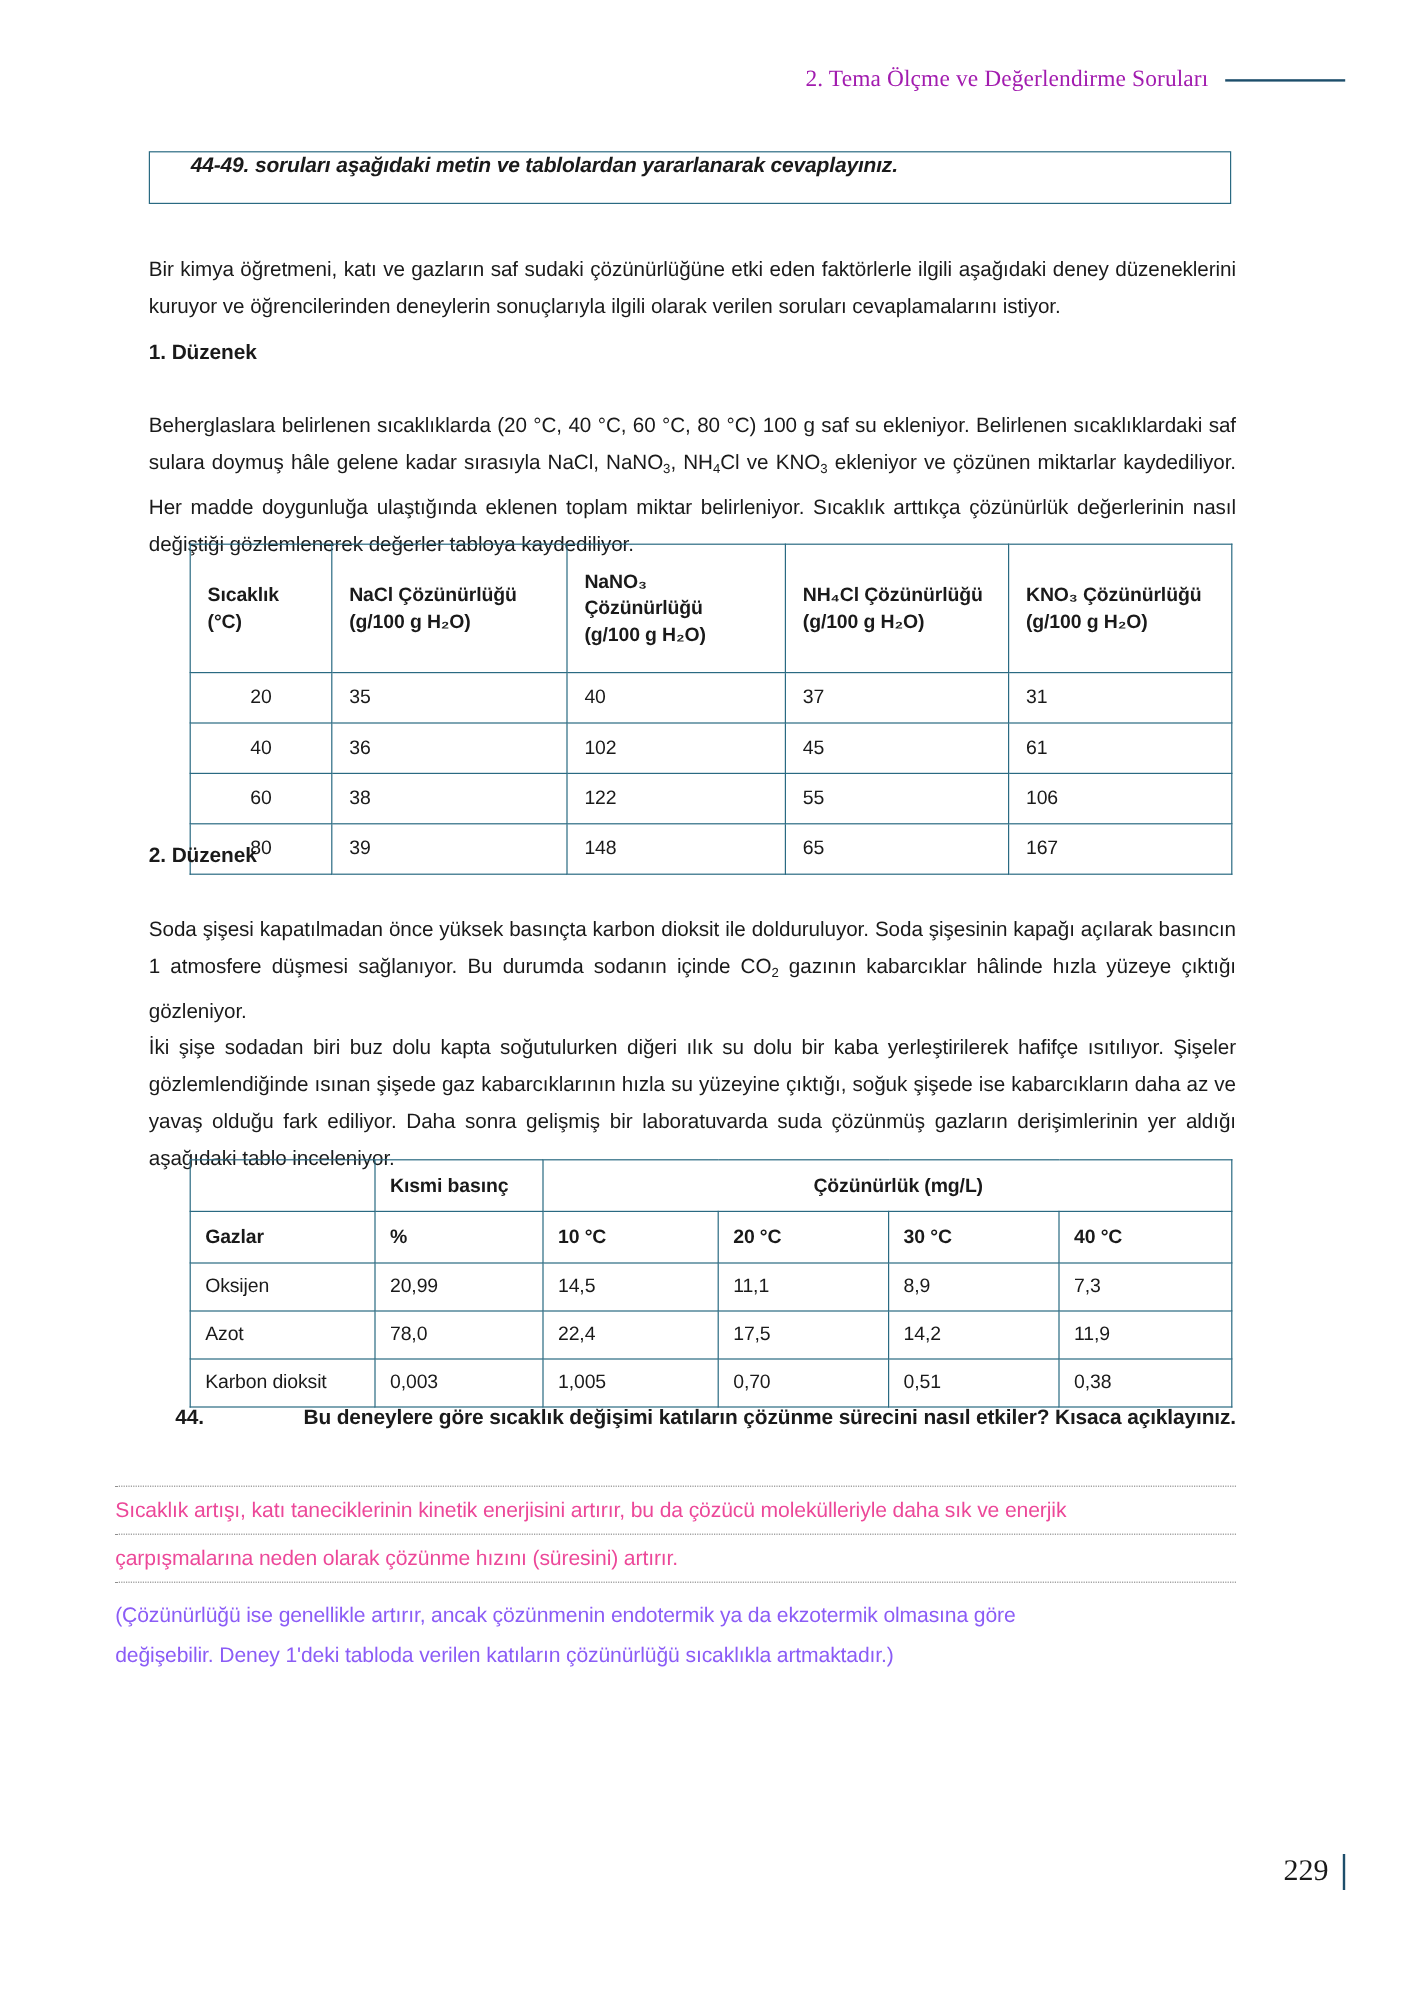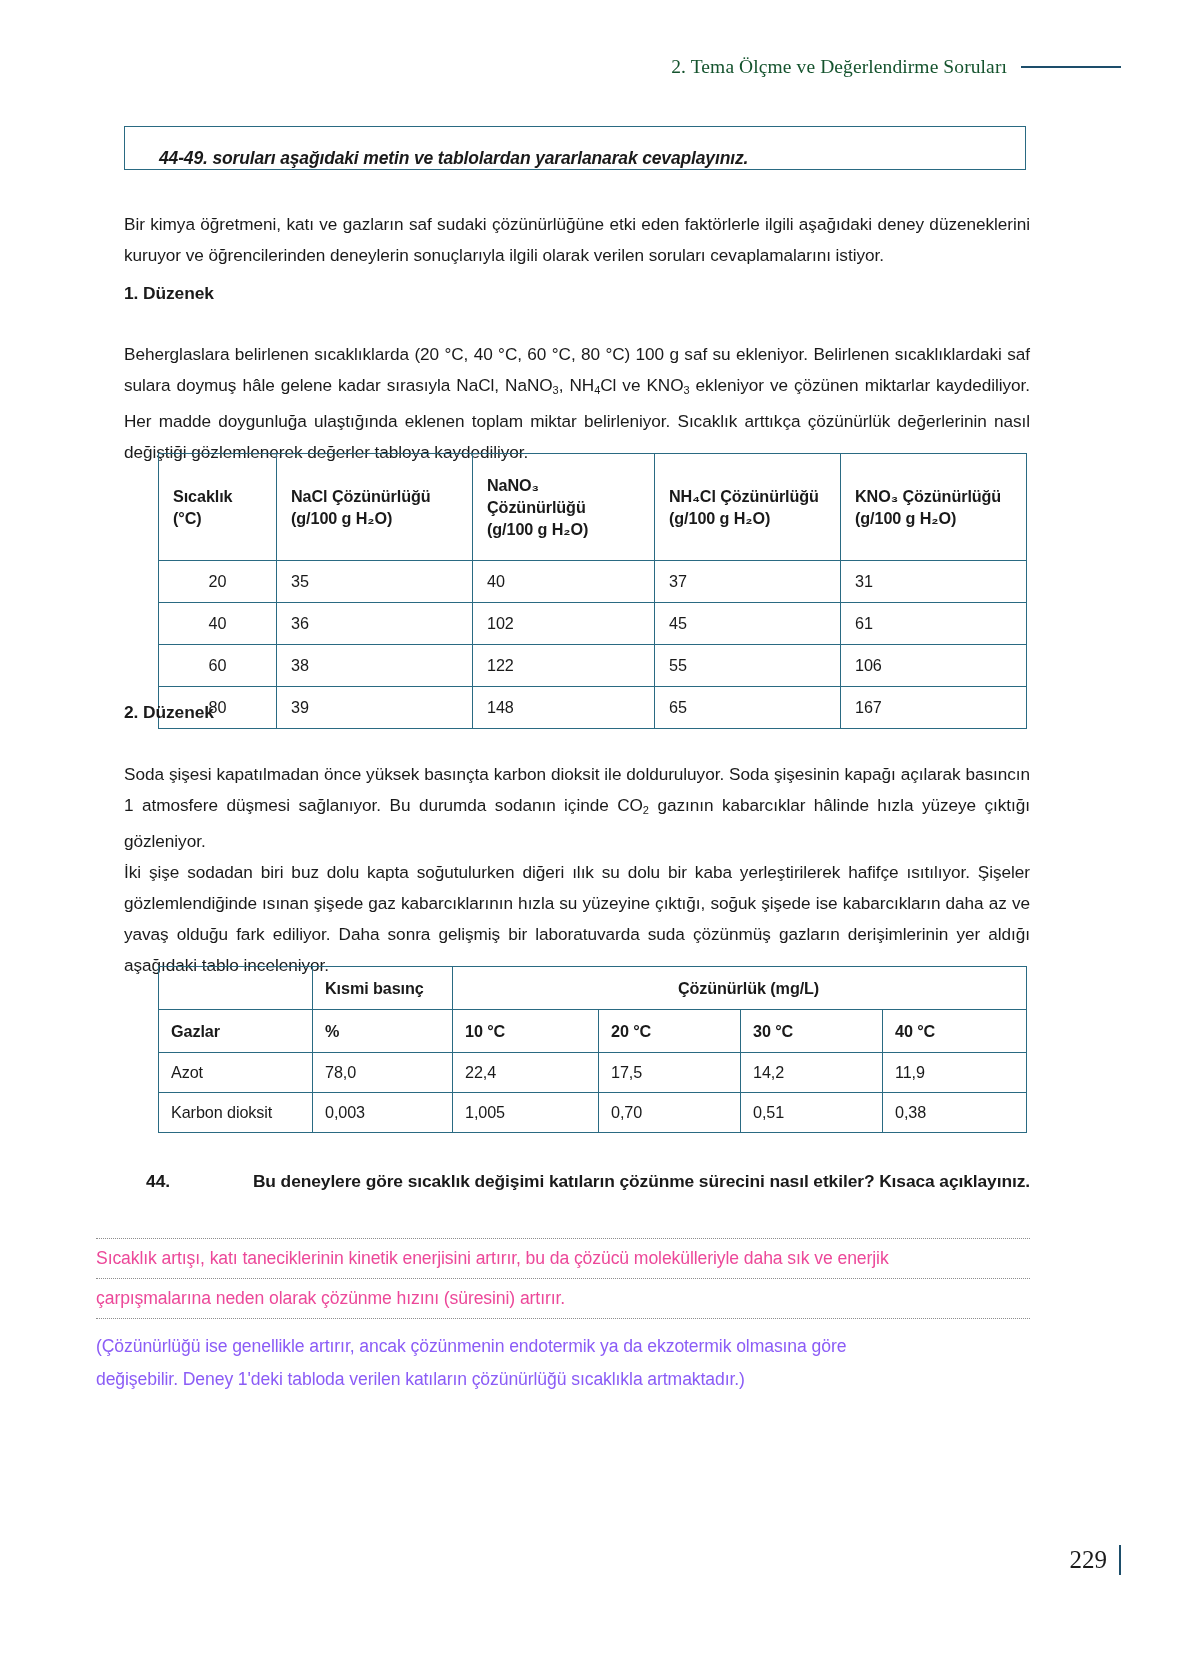--- a/index.html
+++ b/index.html
@@ -27,21 +27,21 @@
     position: absolute;
     top: 56px;
     right: 66px;
     display: flex;
     align-items: center;
     gap: 14px;
   }
   .page-header .hdr-text {
     font-family: "Liberation Serif", serif;
     font-size: 19.5px;
-    color: #14532d;
+    color: #a21caf;
     letter-spacing: 0.1px;
     white-space: nowrap;
   }
   .page-header .hdr-rule {
     width: 100px;
     height: 2px;
     background: #1d4e6b;
     display: block;
   }
 
@@ -56,21 +56,21 @@
   
   .instruction-box {
     position: absolute;
     left: 0;
     top: 126px;
     width: 902px;
     height: 44px;
     border: 1px solid #2a6a82;
     box-sizing: border-box;
     display: flex;
-    align-items: flex-end;
+    align-items: flex-start;
   }
   .instruction-box .ins-text {
     font-size: 17.5px;
     font-weight: bold;
     font-style: italic;
     padding-left: 34px;
     letter-spacing: -0.15px;
   }
 
   
@@ -354,20 +354,28 @@
             <th>Gazlar</th>
             <th>%</th>
             <th>10 °C</th>
             <th>20 °C</th>
             <th>30 °C</th>
             <th>40 °C</th>
           </tr>
         </thead>
         <tbody>
           <tr>
+            <td>Oksijen</td>
+            <td>20,99</td>
+            <td>14,5</td>
+            <td>11,1</td>
+            <td>8,9</td>
+            <td>7,3</td>
+          </tr>
+          <tr>
             <td>Azot</td>
             <td>78,0</td>
             <td>22,4</td>
             <td>17,5</td>
             <td>14,2</td>
             <td>11,9</td>
           </tr>
           <tr>
             <td>Karbon dioksit</td>
             <td>0,003</td>

